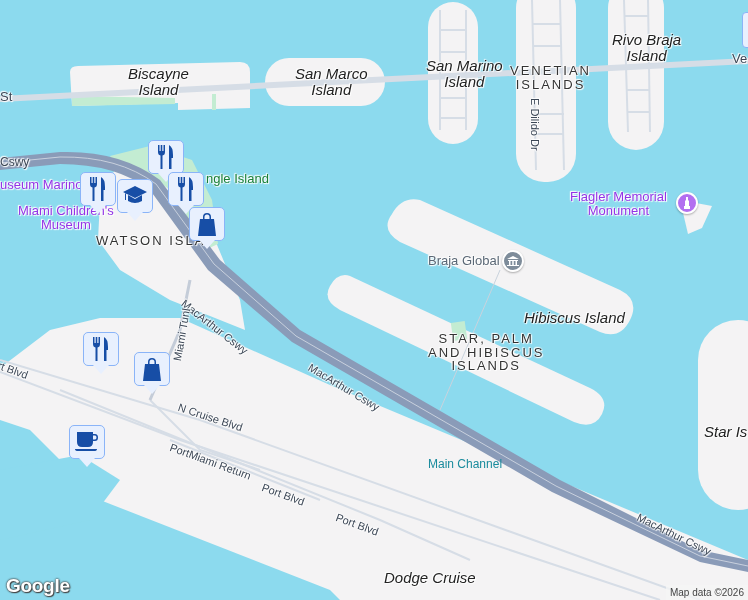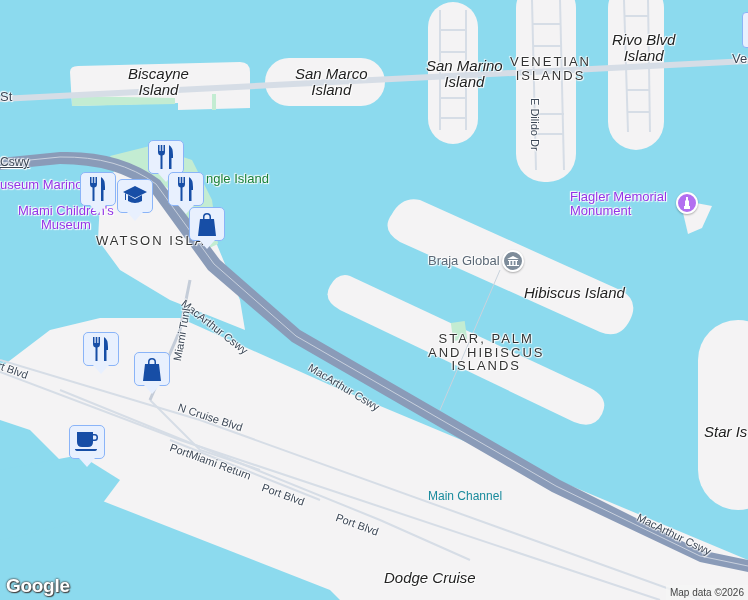--- a/index.html
+++ b/index.html
@@ -105,76 +105,76 @@
   </div>
   <div class="lbl island" style="left:295px;top:66px;">
     <div>San Marco</div>
     <div>Island</div>
   </div>
   <div class="lbl island" style="left:426px;top:58px;">
     <div>San Marino</div>
     <div>Island</div>
   </div>
   <div class="lbl island" style="left:612px;top:32px;">
-    <div>Rivo Blvd</div>
-    <div>Island</div>
-  </div>
-  <div class="lbl island" style="left:524px;top:285px;">Hibiscus Island</div>
+    <div>Rivo Braja</div>
+    <div>Island</div>
+  </div>
+  <div class="lbl island" style="left:524px;top:310px;">Hibiscus Island</div>
   <div class="lbl island" style="left:704px;top:424px;">Star Is</div>
   <div class="lbl island" style="left:384px;top:570px;">Dodge Cruise</div>
 
-  <div class="lbl district" style="left:510px;top:55px;">
+  <div class="lbl district" style="left:510px;top:64px;">
     <div>VENETIAN</div>
     <div>ISLANDS</div>
   </div>
   <div class="lbl district" style="left:96px;top:234px;">WATSON ISLA</div>
   <div class="lbl district" style="left:428px;top:332px;">
     <div>STAR, PALM</div>
     <div>AND HIBISCUS</div>
     <div>ISLANDS</div>
   </div>
 
   <div class="lbl road" style="left:0px;top:90px;font-size:13px;">St</div>
   <div class="lbl road" style="left:732px;top:52px;font-size:13px;">Ve</div>
   <div class="lbl road" style="left:540px;top:98px;transform:rotate(90deg);transform-origin:left top;">E Dilido Dr</div>
-  <div class="lbl road" style="left:0px;top:156px;font-size:12px;text-decoration:underline;">Cswy</div>
+  <div class="lbl road" style="left:0px;top:156px;font-size:12px;">Cswy</div>
   <div class="lbl road" style="left:186px;top:298px;transform:rotate(38deg);transform-origin:left top;">MacArthur Cswy</div>
   <div class="lbl road" style="left:312px;top:362px;transform:rotate(31deg);transform-origin:left top;">MacArthur Cswy</div>
   <div class="lbl road" style="left:640px;top:512px;transform:rotate(26deg);transform-origin:left top;">MacArthur Cswy</div>
   <div class="lbl road" style="left:172px;top:360px;transform:rotate(-80deg);transform-origin:left top;">Miami Tunl</div>
   <div class="lbl road" style="left:180px;top:402px;transform:rotate(18deg);transform-origin:left top;">N Cruise Blvd</div>
   <div class="lbl road" style="left:172px;top:442px;transform:rotate(20deg);transform-origin:left top;">PortMiami Return</div>
   <div class="lbl road" style="left:264px;top:482px;transform:rotate(20deg);transform-origin:left top;">Port Blvd</div>
   <div class="lbl road" style="left:338px;top:512px;transform:rotate(20deg);transform-origin:left top;">Port Blvd</div>
   <div class="lbl road" style="left:0px;top:360px;transform:rotate(20deg);transform-origin:left top;">rt Blvd</div>
 
   <div class="lbl poi-purple" style="left:0px;top:178px;">useum Marino</div>
   <div class="lbl poi-purple" style="left:18px;top:204px;">
     <div>Miami Children's</div>
     <div>Museum</div>
   </div>
   <div class="lbl poi-green" style="left:206px;top:172px;">ngle Island</div>
-  <div class="lbl poi-purple" style="left:570px;top:190px;text-align:left;">
+  <div class="lbl poi-purple" style="left:570px;top:190px;text-align:center;">
     <div>Flagler Memorial</div>
     <div>Monument</div>
   </div>
   <div class="lbl poi-gray" style="left:420px;top:254px;padding-left:8px;">Braja Global</div>
 
   <div class="circle-poi" style="left:676px;top:192px;background:#b36ff0;">
     <svg width="10" height="12" viewBox="0 0 10 12">
         <path d="M4 0 H6 V3 L7 4 V9 H8 V12 H2 V9 H3 V4 L4 3 Z" fill="#fff"></path>
       </svg>
   </div>
   <div class="circle-poi" style="left:502px;top:250px;background:#7e8c9a;">
     <svg width="12" height="10" viewBox="0 0 12 10">
         <path d="M6 0 L12 3 H0 Z M1 4 H11 V5 H1 Z M2 5 H3.5 V9 H2 Z M5.25 5 H6.75 V9 H5.25 Z M8.5 5 H10 V9 H8.5 Z M0 9 H12 V10 H0 Z" fill="#fff"></path>
       </svg>
   </div>
 
-  <div class="lbl water" style="left:428px;top:458px;margin-top:32px;">Main Channel</div>
+  <div class="lbl water" style="left:428px;top:458px;">Main Channel</div>
 
   <div class="pin" style="left:148px;top:140px;">
     <svg width="20" height="24" viewBox="0 0 20 24">
         <path d="M2 0 V7 Q2 10 4.5 10.5 V24 H6.5 V10.5 Q9 10 9 7 V0 H7.5 V6 H6.3 V0 H4.7 V6 H3.5 V0 Z M13 0 Q17 2 17 10 V13 H15.5 V24 H13 Z" fill="#174ea6"></path>
       </svg>
   </div>
   <div class="pin" style="left:80px;top:172px;">
     <svg width="20" height="24" viewBox="0 0 20 24">
         <path d="M2 0 V7 Q2 10 4.5 10.5 V24 H6.5 V10.5 Q9 10 9 7 V0 H7.5 V6 H6.3 V0 H4.7 V6 H3.5 V0 Z M13 0 Q17 2 17 10 V13 H15.5 V24 H13 Z" fill="#174ea6"></path>
       </svg>

